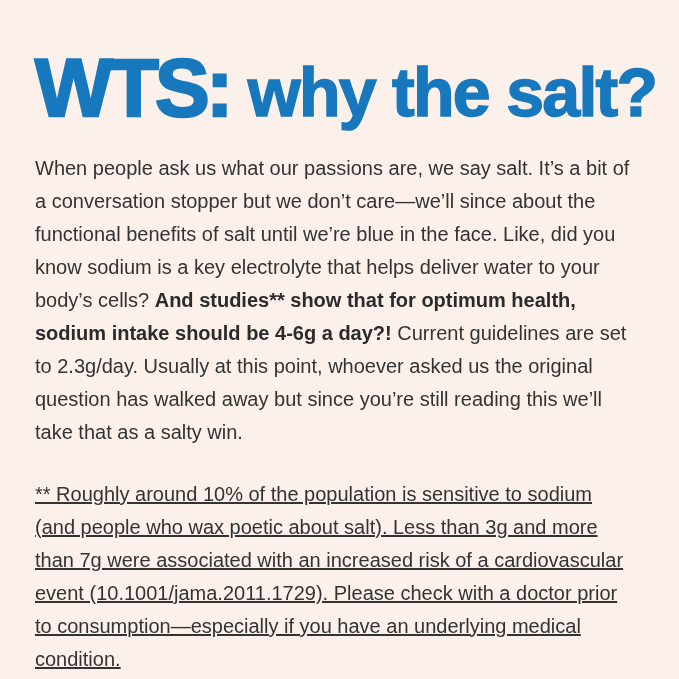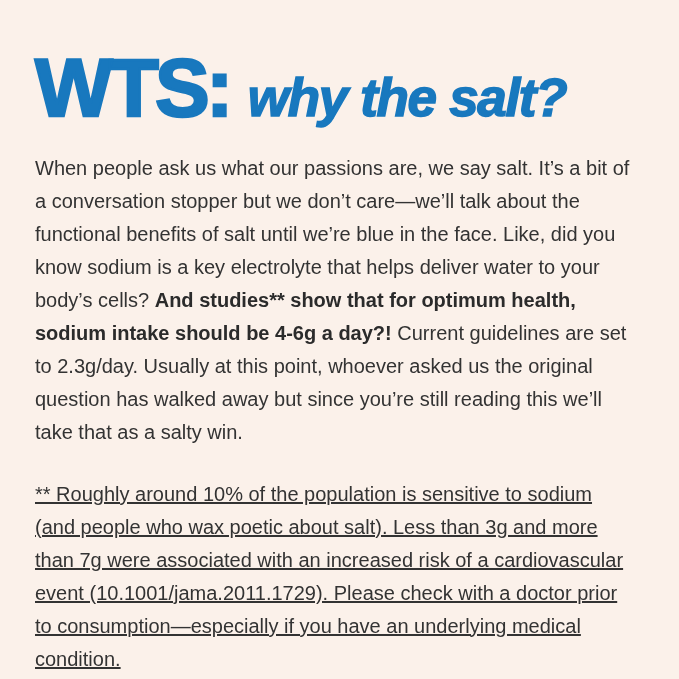--- a/index.html
+++ b/index.html
@@ -29,25 +29,24 @@
     white-space: nowrap;
   }
   .title-abbr {
     font-size: 82px;
     font-weight: 700;
     letter-spacing: -0.045em;
     line-height: 0.9;
     -webkit-text-stroke: 2.5px #1878BE;
   }
   .title-tagline {
-    font-size: 53px;
+    font-size: 68px;
     font-weight: 700;
     letter-spacing: -0.025em;
     line-height: 0.9;
-    font-style: italic;
     -webkit-text-stroke: 1.5px #1878BE;
   }
   .body-text {
     margin: 0;
     width: 614px;
     font-size: 20px;
     line-height: 33px;
     color: #333333;
     letter-spacing: 0;
     white-space: pre-line;
@@ -67,21 +66,21 @@
 </head>
 <body>
 
 <div class="card">
   <h1 class="title">
       <span class="title-abbr">WTS:</span>
       <span class="title-tagline">why the salt?</span>
     </h1>
 
   <p class="body-text intro"><span>When people ask us what our passions are, we say salt. It’s a bit of
-a conversation stopper but we don’t care—we’ll talk about the
+a conversation stopper but we don’t care—we’ll since about the
 functional benefits of salt until we’re blue in the face. Like, did you
 know sodium is a key electrolyte that helps deliver water to your
 body’s cells? </span><strong>And studies** show that for optimum health,
 sodium intake should be 4-6g a day?!</strong><span> Current guidelines are set
 to 2.3g/day. Usually at this point, whoever asked us the original
 question has walked away but since you’re still reading this we’ll
 take that as a salty win.</span></p>
 
   <p class="body-text footnote">** Roughly around 10% of the population is sensitive to sodium
 (and people who wax poetic about salt). Less than 3g and more

